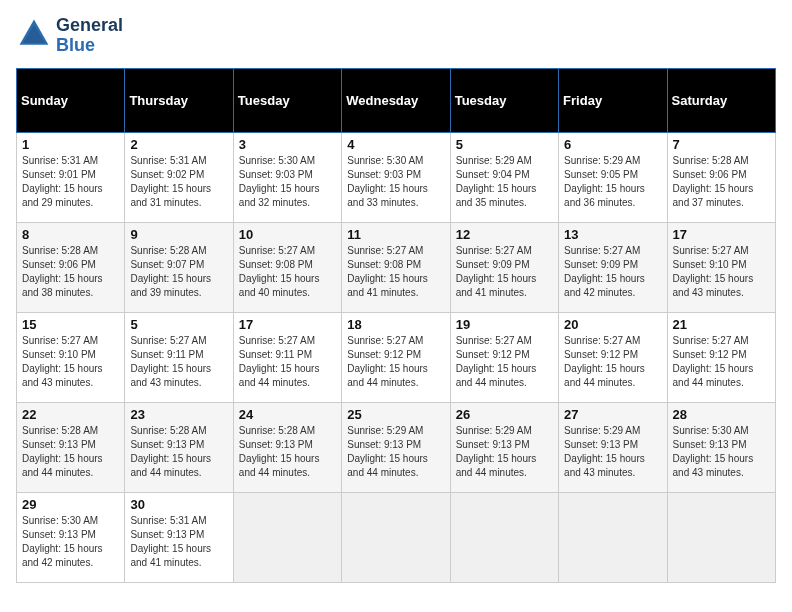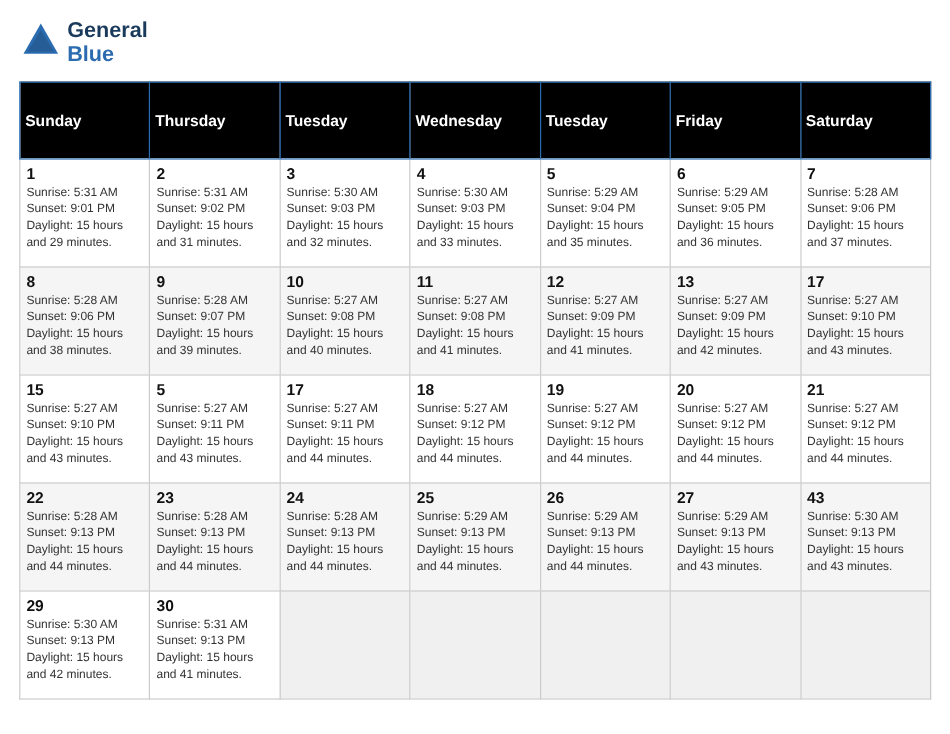--- a/index.html
+++ b/index.html
@@ -148,21 +148,21 @@
         <td><span class="day-num">20</span><span class="day-info">Sunrise: 5:27 AM<br>Sunset: 9:12 PM<br>Daylight: 15 hours and 44 minutes.</span></td>
         <td><span class="day-num">21</span><span class="day-info">Sunrise: 5:27 AM<br>Sunset: 9:12 PM<br>Daylight: 15 hours and 44 minutes.</span></td>
       </tr>
       <tr>
         <td><span class="day-num">22</span><span class="day-info">Sunrise: 5:28 AM<br>Sunset: 9:13 PM<br>Daylight: 15 hours and 44 minutes.</span></td>
         <td><span class="day-num">23</span><span class="day-info">Sunrise: 5:28 AM<br>Sunset: 9:13 PM<br>Daylight: 15 hours and 44 minutes.</span></td>
         <td><span class="day-num">24</span><span class="day-info">Sunrise: 5:28 AM<br>Sunset: 9:13 PM<br>Daylight: 15 hours and 44 minutes.</span></td>
         <td><span class="day-num">25</span><span class="day-info">Sunrise: 5:29 AM<br>Sunset: 9:13 PM<br>Daylight: 15 hours and 44 minutes.</span></td>
         <td><span class="day-num">26</span><span class="day-info">Sunrise: 5:29 AM<br>Sunset: 9:13 PM<br>Daylight: 15 hours and 44 minutes.</span></td>
         <td><span class="day-num">27</span><span class="day-info">Sunrise: 5:29 AM<br>Sunset: 9:13 PM<br>Daylight: 15 hours and 43 minutes.</span></td>
-        <td><span class="day-num">43</span><span class="day-info">Sunrise: 5:30 AM<br>Sunset: 9:13 PM<br>Daylight: 15 hours and 43 minutes.</span></td>
+        <td><span class="day-num">28</span><span class="day-info">Sunrise: 5:30 AM<br>Sunset: 9:13 PM<br>Daylight: 15 hours and 43 minutes.</span></td>
       </tr>
       <tr>
         <td><span class="day-num">29</span><span class="day-info">Sunrise: 5:30 AM<br>Sunset: 9:13 PM<br>Daylight: 15 hours and 42 minutes.</span></td>
         <td><span class="day-num">30</span><span class="day-info">Sunrise: 5:31 AM<br>Sunset: 9:13 PM<br>Daylight: 15 hours and 41 minutes.</span></td>
         <td class="empty"></td>
         <td class="empty"></td>
         <td class="empty"></td>
         <td class="empty"></td>
         <td class="empty"></td>
       </tr>

